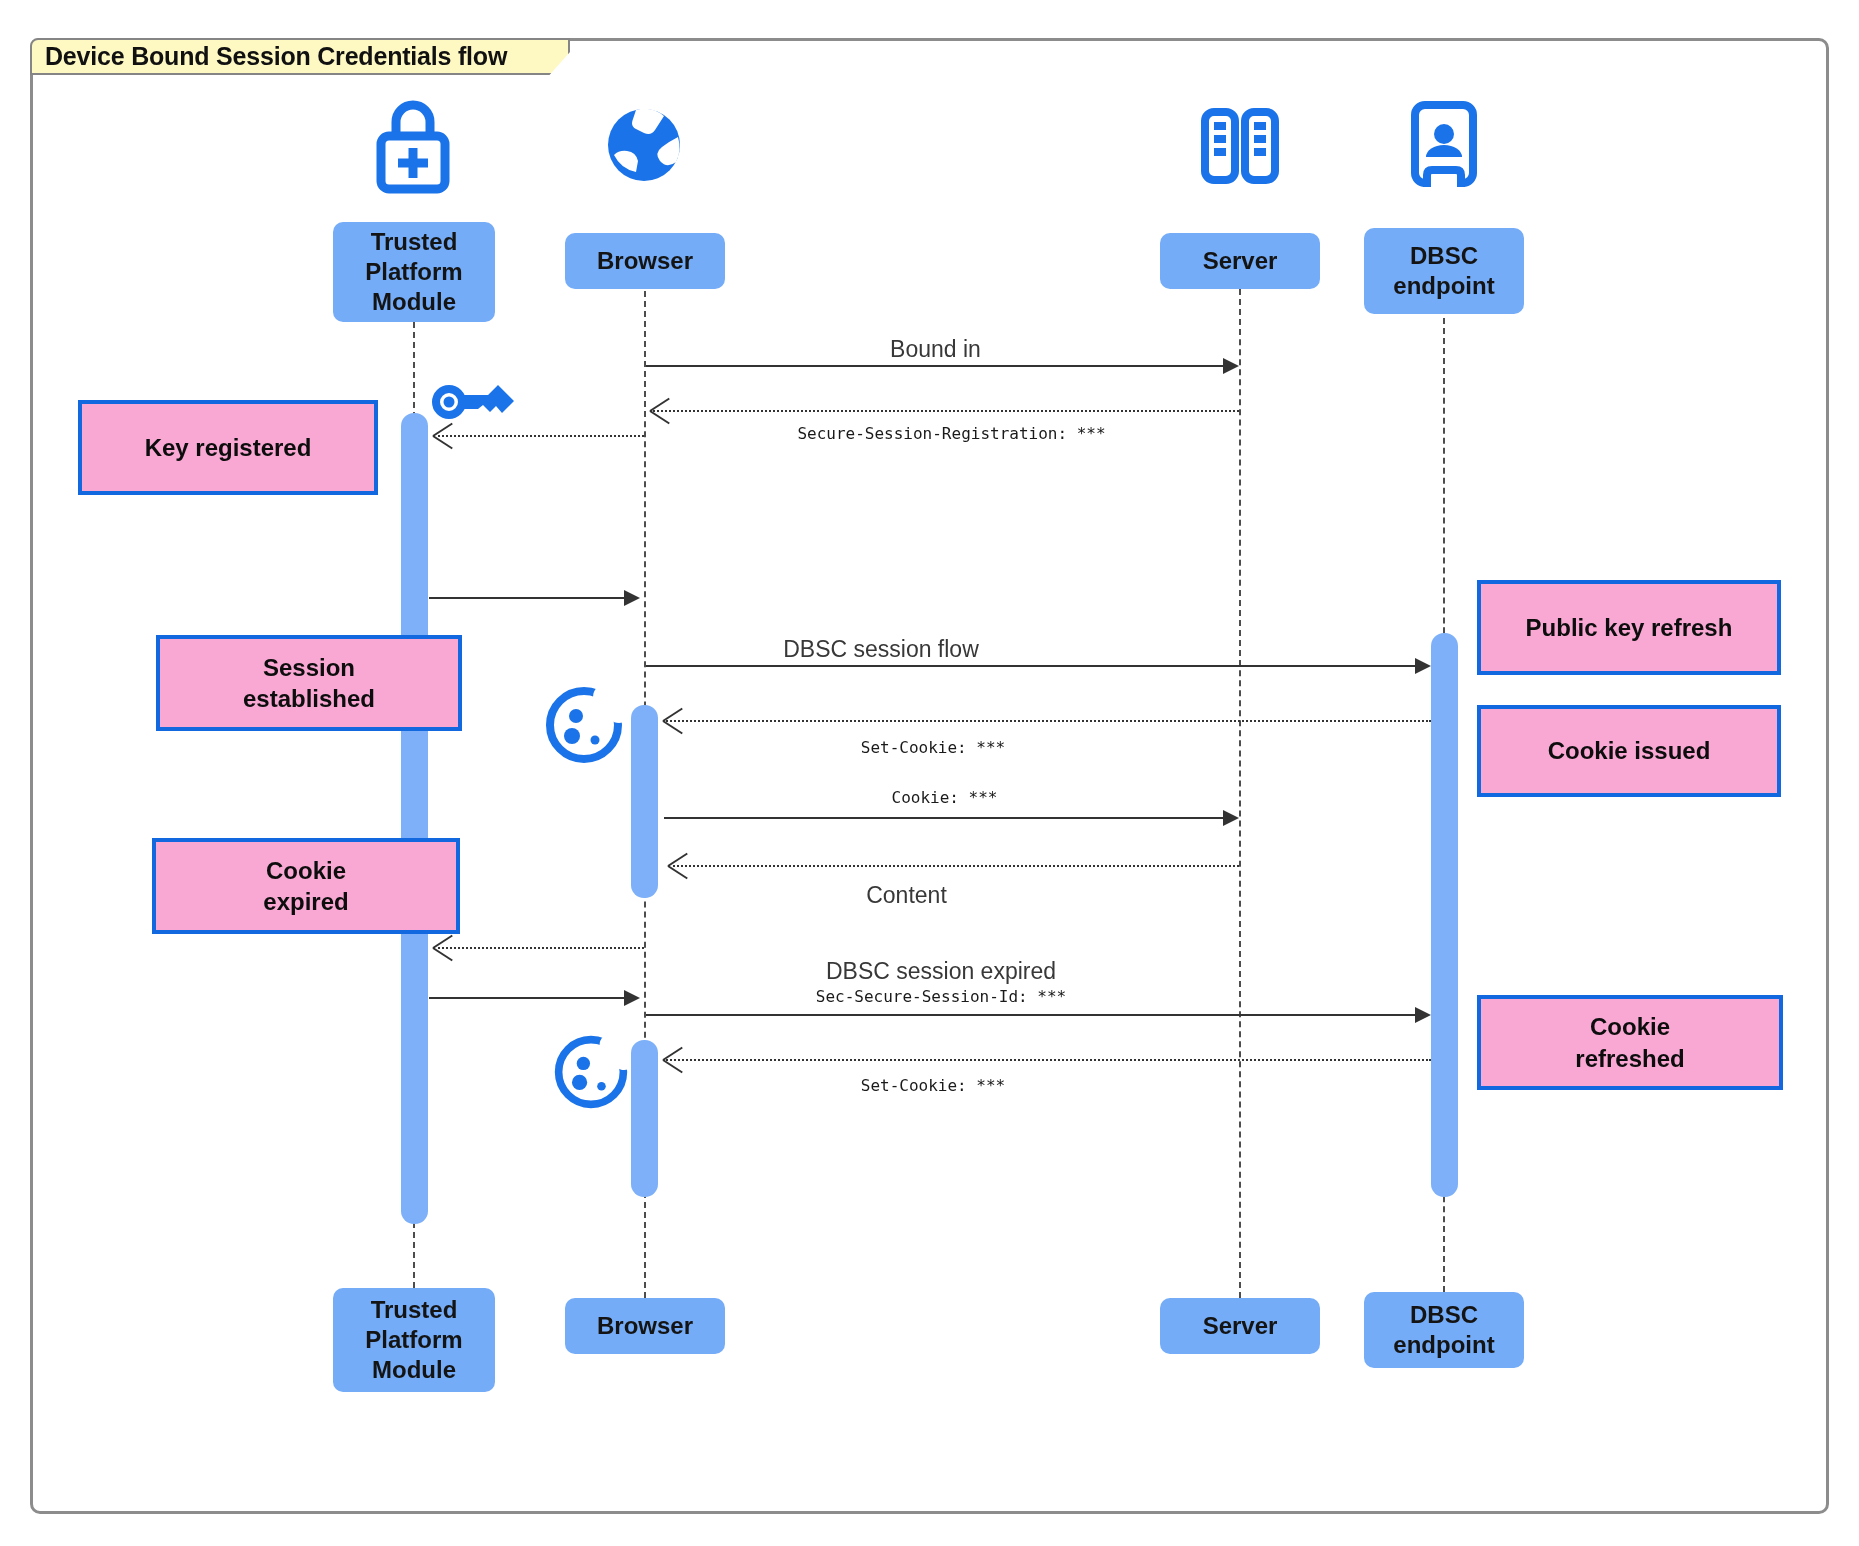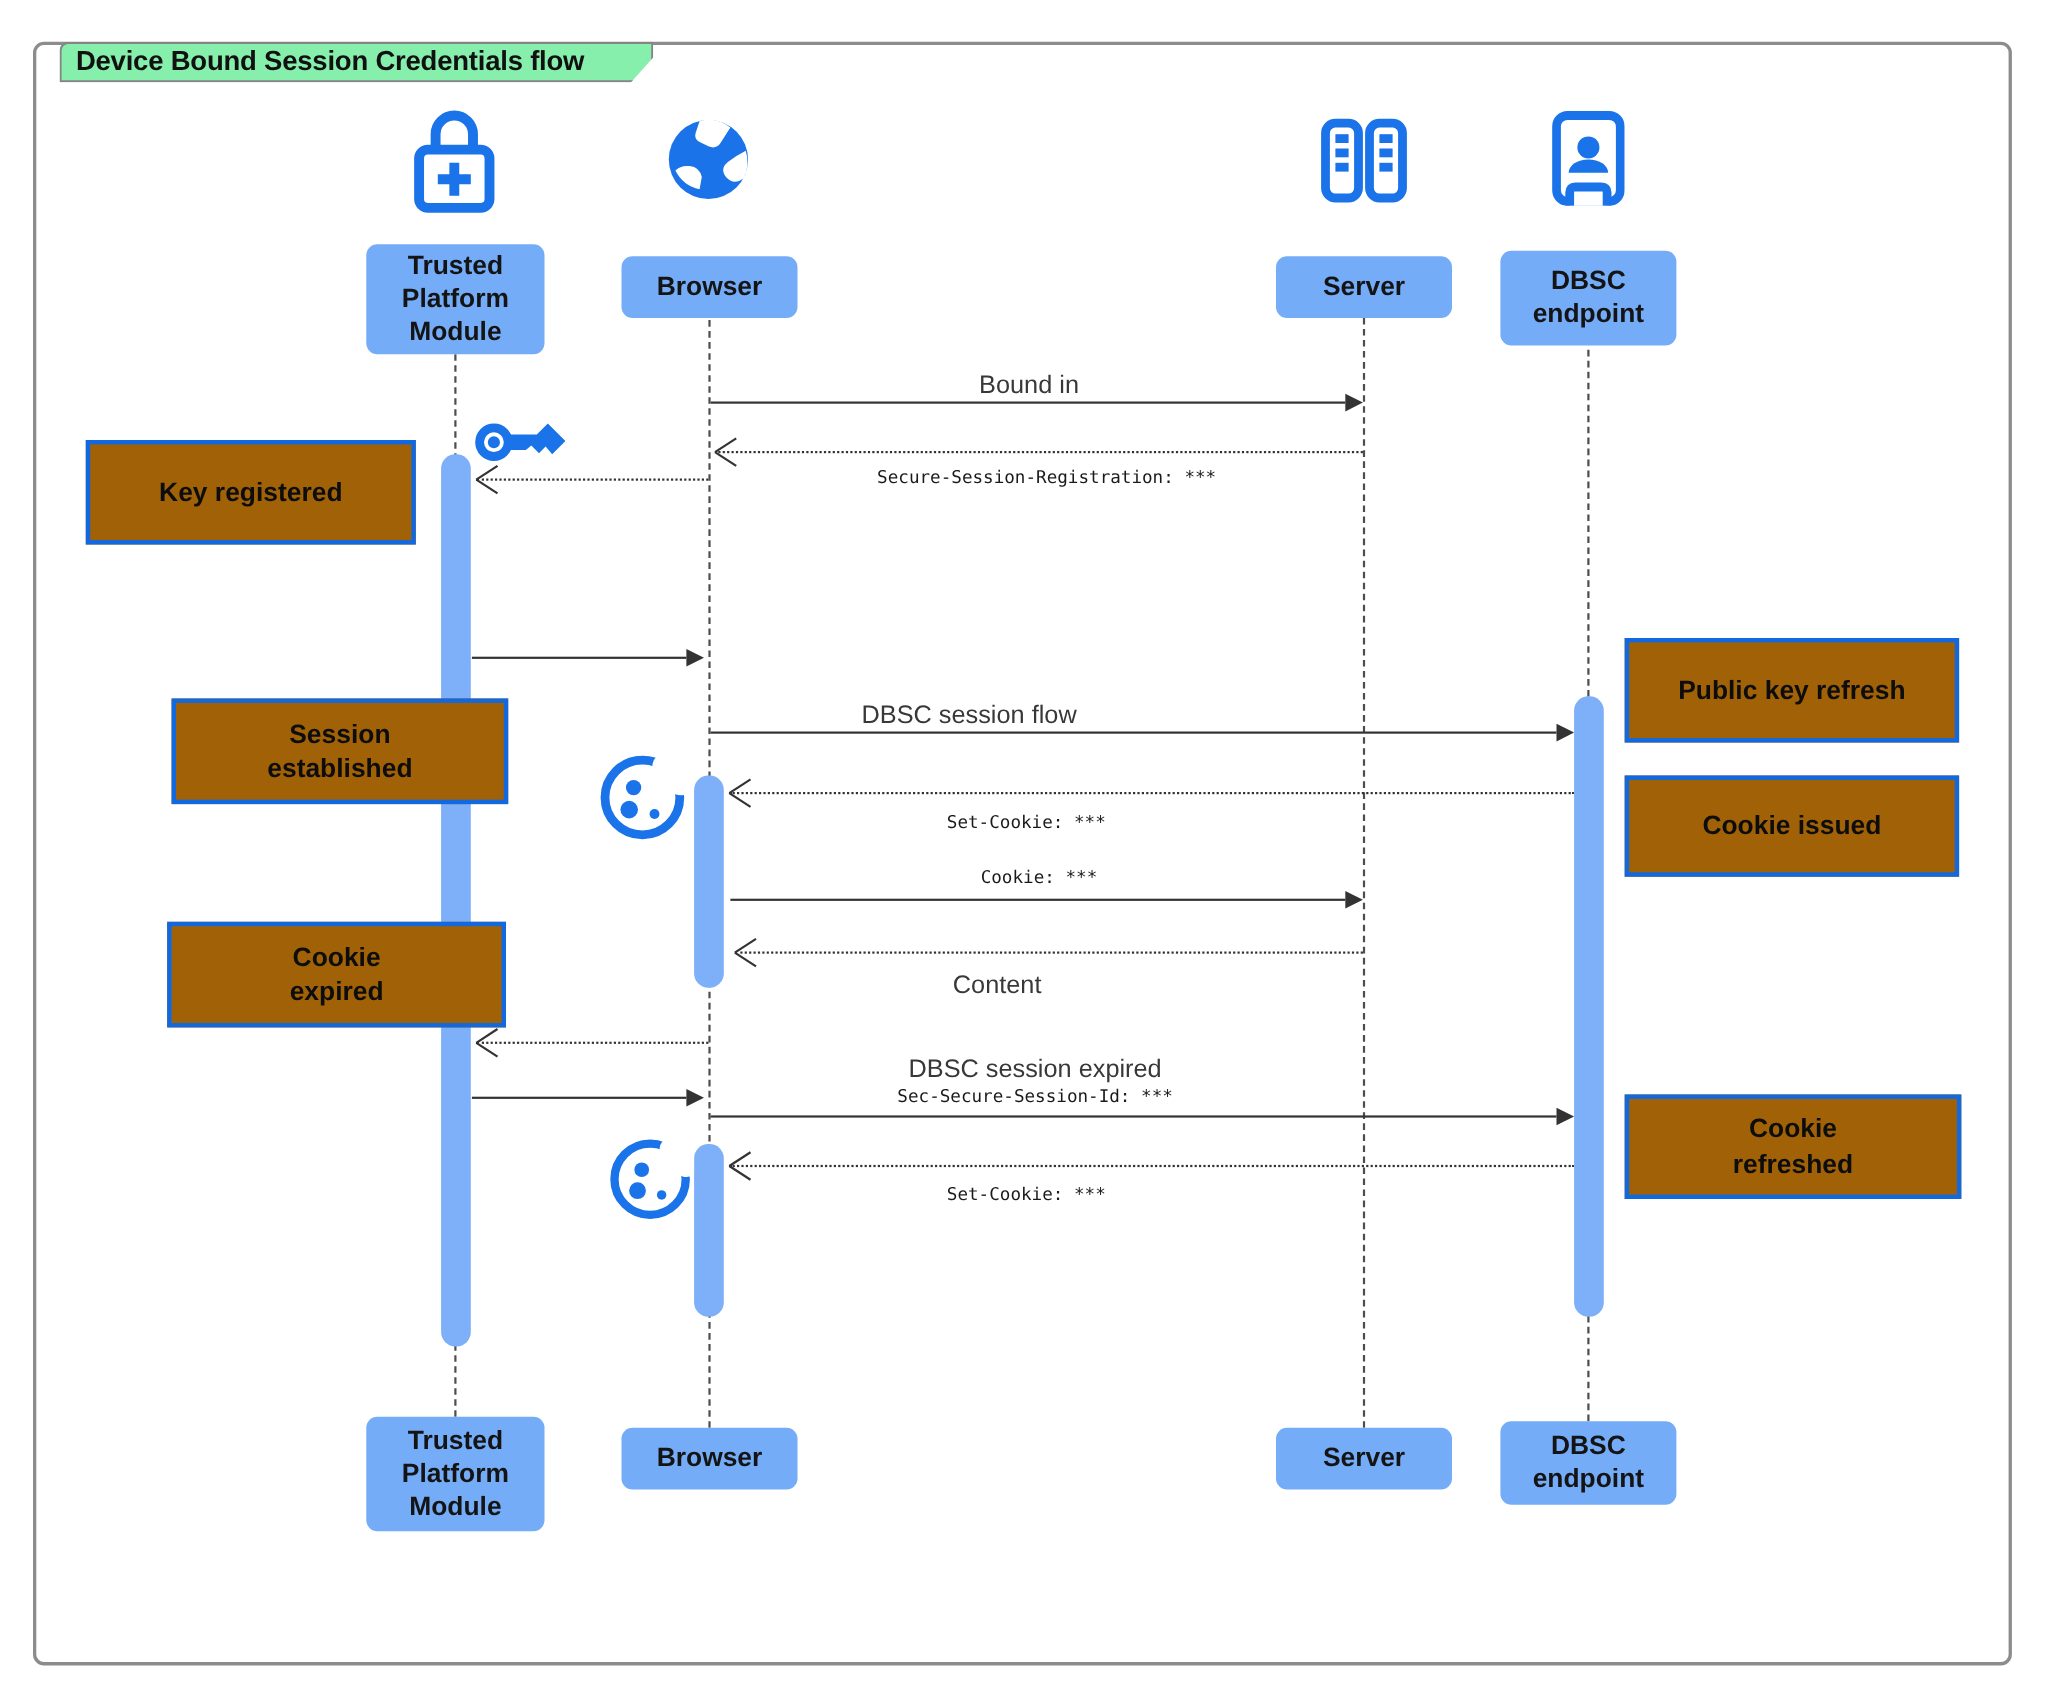--- a/index.html
+++ b/index.html
@@ -3,24 +3,24 @@
 <meta charset="utf-8">
 <style>
   html,body{margin:0;padding:0;background:#fff;}
   body{width:1859px;height:1546px;position:relative;overflow:hidden;
        font-family:"Liberation Sans",sans-serif;}
   .abs{position:absolute;}
 
   
   .frame{left:30px;top:38px;width:1793px;height:1470px;border:3px solid #8c8c8c;
          border-radius:10px;background:#fff;z-index:0;}
-  .title-tab{left:30px;top:38px;width:540px;height:37px;background:#86efac;
+  .title-tab{left:30px;top:38px;width:540px;height:37px;background:#fef9c3;
              border:2px solid #858585;box-sizing:border-box;z-index:6;
              clip-path:polygon(0 0,100% 0,100% 38%,96.2% 100%,0 100%);
-             display:flex;align-items:center;border-top-left-radius:8px;margin-left:24px;}
+             display:flex;align-items:center;border-top-left-radius:8px;}
   .title-tab span{font-size:25px;font-weight:bold;color:#111;padding-left:13px;letter-spacing:-.2px;}
 
   
   .lifeline{width:0;border-left:2px dashed #4d4d4d;z-index:1;}
   .ll-tpm{left:413px;top:322px;height:966px;}
   .ll-browser{left:644px;top:291px;height:1007px;}
   .ll-server{left:1239px;top:289px;height:1009px;}
   .ll-dbsc{left:1443px;top:318px;height:974px;}
 
   
@@ -38,21 +38,21 @@
   .a-br-t{left:565px;top:233px;width:160px;height:56px;}
   .a-sv-t{left:1160px;top:233px;width:160px;height:56px;}
   .a-db-t{left:1364px;top:228px;width:160px;height:86px;}
   .a-tpm-b{left:333px;top:1288px;width:162px;height:104px;}
   .a-br-b{left:565px;top:1298px;width:160px;height:56px;}
   .a-sv-b{left:1160px;top:1298px;width:160px;height:56px;}
   .a-db-b{left:1364px;top:1292px;width:160px;height:76px;}
   .actor span{width:150px;}
 
   
-  .note{background:#a16207;border:4px solid #1269df;box-sizing:border-box;z-index:4;
+  .note{background:#f9a8d4;border:4px solid #1269df;box-sizing:border-box;z-index:4;
         display:flex;align-items:center;justify-content:center;text-align:center;
         font-weight:bold;font-size:24px;color:#0d0d0d;line-height:1.3;}
   .note span.narrow{width:170px;}
   .n-key{left:78px;top:400px;width:300px;height:95px;}
   .n-sess{left:156px;top:635px;width:306px;height:96px;}
   .n-cexp{left:152px;top:838px;width:308px;height:96px;}
   .n-pub{left:1477px;top:580px;width:304px;height:95px;}
   .n-ciss{left:1477px;top:705px;width:304px;height:92px;}
   .n-cref{left:1477px;top:995px;width:306px;height:95px;}
 

